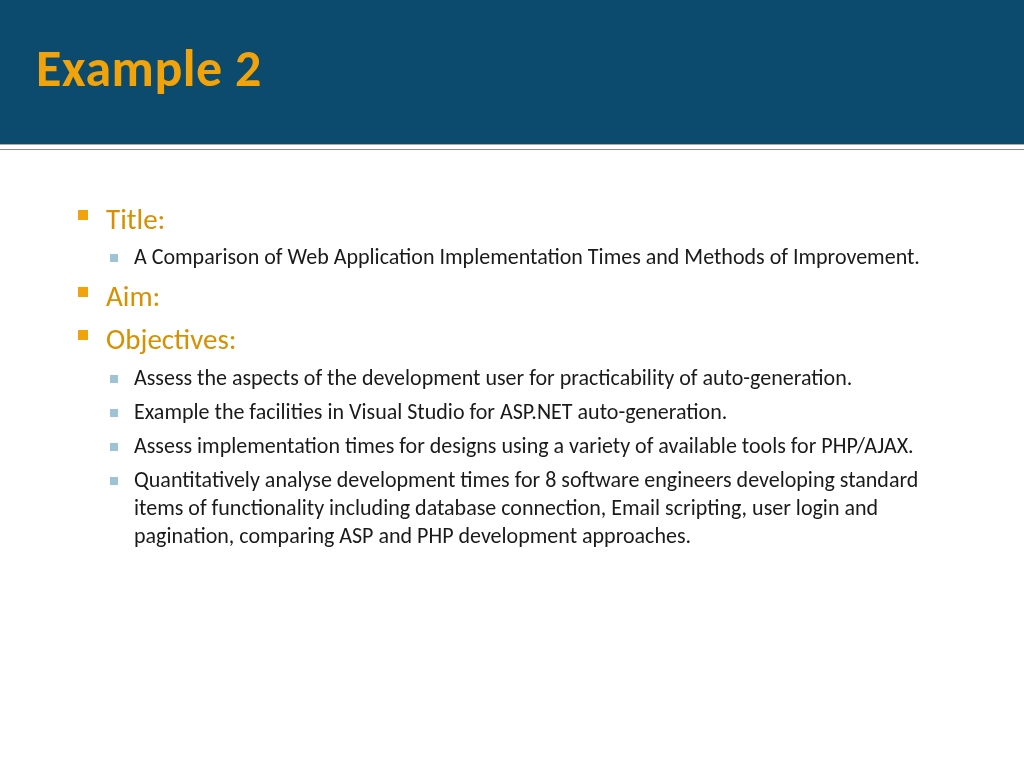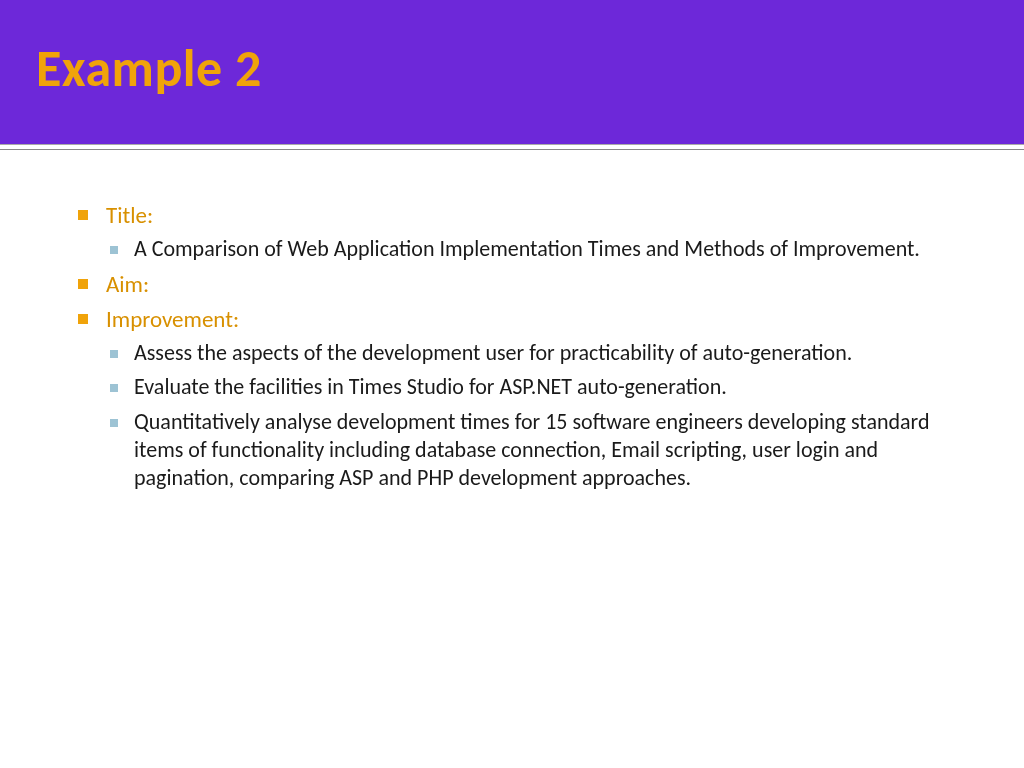--- a/index.html
+++ b/index.html
@@ -1,19 +1,19 @@
 <!DOCTYPE html>
 <html><head>
 <meta charset="utf-8">
 <style>
   * { margin: 0; padding: 0; box-sizing: border-box; }
   html, body { width: 1024px; height: 768px; font-family: Calibri, 'Segoe UI', Arial, sans-serif; background: #fff; }
   .slide { width: 1024px; height: 768px; position: relative; }
   .header {
-    background: #6d28d9;
+    background: #0c4a6e;
     width: 100%;
     height: 144px;
     padding: 36px 0 0 36px;
   }
   .title {
     color: #f0a30a;
     font-size: 52px;
     font-weight: bold;
     letter-spacing: 0.5px;
   }
@@ -39,21 +39,21 @@
     content: "";
     position: absolute;
     left: 0;
     top: 10px;
     width: 10px;
     height: 10px;
     background: #f0a30a;
   }
   .l1-label {
     color: #d89000;
-    font-size: 23px;
+    font-size: 29px;
     line-height: 1.35;
   }
   ul.level2 {
     list-style: none;
     margin-top: 4px;
     margin-left: 4px;
   }
   ul.level2 > li {
     position: relative;
     padding-left: 24px;
@@ -90,23 +90,24 @@
         <ul class="level2">
           <li><span class="l2-text">A Comparison of Web Application Implementation Times and Methods of Improvement.</span></li>
         </ul>
       </li>
 
       <li>
         <span class="l1-label">Aim:</span>
       </li>
 
       <li>
-        <span class="l1-label">Improvement:</span>
+        <span class="l1-label">Objectives:</span>
         <ul class="level2">
           <li><span class="l2-text">Assess the aspects of the development user for practicability of auto-generation.</span></li>
-          <li><span class="l2-text">Evaluate the facilities in Times Studio for ASP.NET auto-generation.</span></li>
-          <li><span class="l2-text">Quantitatively analyse development times for 15 software engineers developing standard items of functionality including database connection, Email scripting, user login and pagination, comparing ASP and PHP development approaches.</span></li>
+          <li><span class="l2-text">Example the facilities in Visual Studio for ASP.NET auto-generation.</span></li>
+          <li><span class="l2-text">Assess implementation times for designs using a variety of available tools for PHP/AJAX.</span></li>
+          <li><span class="l2-text">Quantitatively analyse development times for 8 software engineers developing standard items of functionality including database connection, Email scripting, user login and pagination, comparing ASP and PHP development approaches.</span></li>
         </ul>
       </li>
 
     </ul>
   </div>
 </div>
 
 </body></html>

